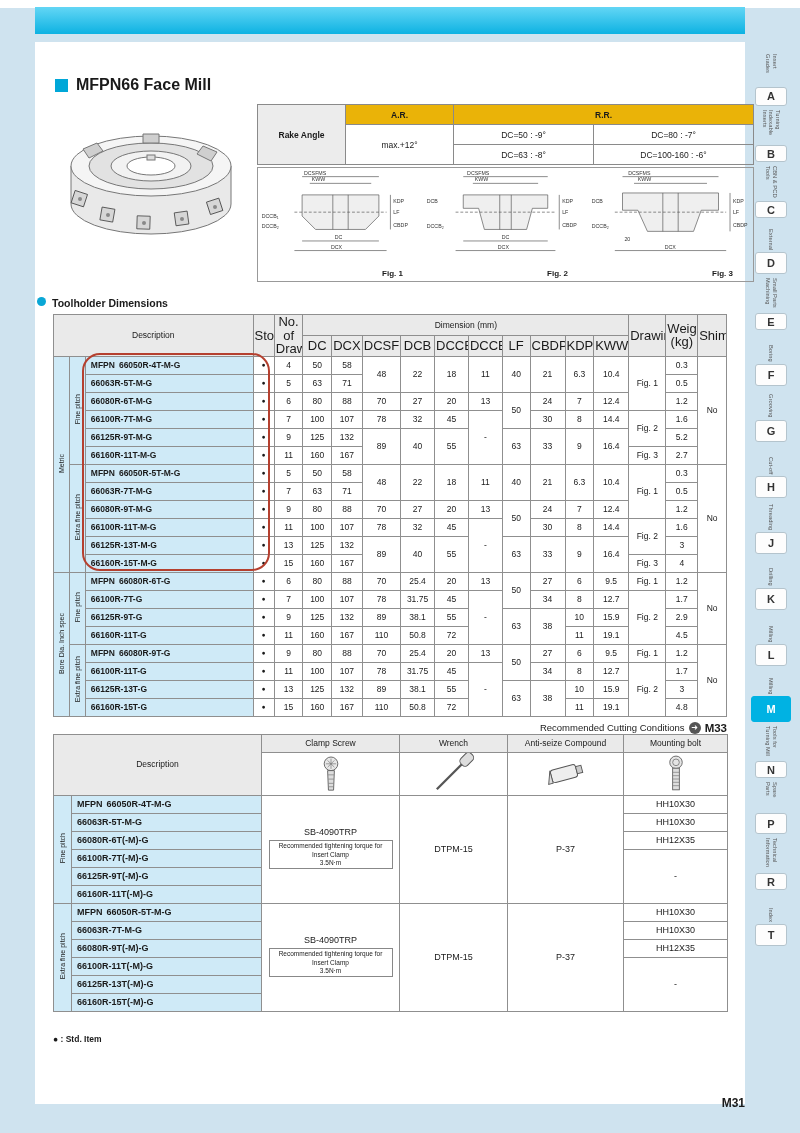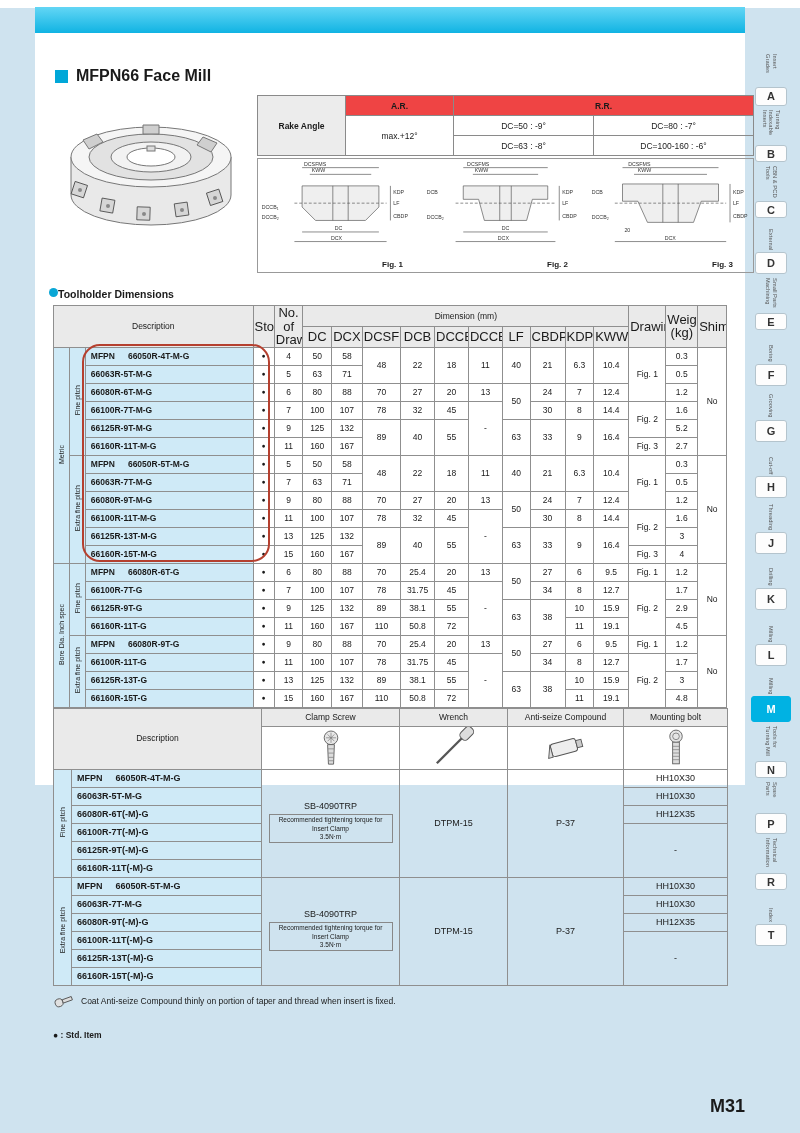--- a/index.html
+++ b/index.html
@@ -4,79 +4,79 @@
 <style>
   html,body{margin:0;padding:0;}
   body{
     width:800px;height:1133px;position:relative;overflow:hidden;
     background:#cfe3ef;
     font-family:"Liberation Sans", sans-serif;color:#1a1a1a;
   }
   .top-white{position:absolute;left:0;top:0;width:800px;height:8px;background:#ffffff;}
   .top-strip{position:absolute;left:35px;top:7px;width:710px;height:27px;
     background:linear-gradient(180deg,#63d6f5,#0db2e2);}
-  .content{position:absolute;left:35px;top:33px;width:710px;height:752px;background:#ffffff;}
+  .content{position:absolute;left:35px;top:42px;width:710px;height:1062px;background:#ffffff;}
 
   
   .title-row{display:flex;align-items:center;gap:8px;padding:34px 0 0 20px;}
   .title-sq{width:13px;height:13px;background:#00a7d8;}
   .page-title{font-size:16px;font-weight:bold;margin:0;}
 
   
   .top-section{display:flex;gap:8px;margin:10px 18px 0 18px;}
   .product{width:196px;height:178px;flex:0 0 auto;}
   .right-col{flex:1;display:flex;flex-direction:column;}
 
   table.rake{border-collapse:collapse;width:100%;font-size:8.5px;table-layout:fixed;}
   .rake th,.rake td{border:1px solid #8a8a8a;text-align:center;height:19px;padding:0 2px;}
-  .rake th{background:#ef4444;font-weight:bold;}
+  .rake th{background:#eab308;font-weight:bold;}
   .rk-label{background:#ececec;font-weight:bold;}
 
   .figs{border:1px solid #999;flex:1;display:flex;margin-top:2px;height:114px;}
   .fig{flex:1;position:relative;}
   .fig svg{width:100%;height:96px;display:block;}
   .fig-cap{position:absolute;bottom:3px;right:20px;font-size:8px;font-weight:bold;}
   .figsvg line,.figsvg path{stroke:#555;stroke-width:.7;fill:none;}
   .figsvg path.body{fill:#efefef;}
   .figsvg text{font-size:5.5px;fill:#333;}
 
   
-  .sec-head{display:flex;align-items:flex-start;margin:15px 0 5px 14px;
+  .sec-head{display:flex;align-items:flex-start;gap:6px;margin:15px 0 5px 2px;
     font-size:10.5px;font-weight:bold;}
   .bullet{width:9px;height:9px;border-radius:50%;background:#0aa7d6;flex:0 0 auto;}
 
   
   .th-wrap,.sp-wrap{position:relative;margin:0 18px;}
   table.data{border-collapse:collapse;width:100%;table-layout:fixed;font-size:8.5px;}
   .data th,.data td{border:1px solid #8f8f8f;text-align:center;padding:0 1px;
     height:17px;line-height:1.05;overflow:hidden;}
   .data th{background:#eaeaea;font-weight:normal;font-size:13px;}
   .data td.model{text-align:left;padding-left:5px;background:#cfeaf7;font-weight:bold;white-space:nowrap;}
   .data td.vert{background:#cfeaf7;padding:0;}
   .vtxt{writing-mode:vertical-rl;transform:rotate(180deg);font-size:7px;line-height:1.1;display:inline-block;}
   .data td.stock{font-size:6.5px;}
-  .pfx{margin-right:13px;}
+  .pfx{margin-right:4px;}
   .notebox{border:1px solid #888;width:118px;margin:3px auto 2px;font-size:6.5px;
     line-height:1.25;padding:1px 2px;font-weight:normal;}
   table.sp{font-size:9px;}
   .sp td.model{font-size:9px;}
   .icon-cell{background:#fff !important;height:48px;}
   .desc-h{font-size:8.5px !important;}
   .red-oval{position:absolute;left:29px;top:39px;width:184px;height:214px;
     border:2px solid #b5402f;border-radius:18px;pointer-events:none;}
 
   .cutcond{display:flex;justify-content:flex-end;align-items:center;gap:4px;
     margin:5px 18px 0;font-size:9.5px;}
   .cutcond b{font-size:11.5px;}
   .goto{width:12px;height:12px;border-radius:50%;background:#555;color:#fff;
     font-size:8px;line-height:12px;text-align:center;display:inline-block;flex:0 0 auto;}
 
   .note-row{display:flex;align-items:center;gap:6px;margin:8px 18px 0;font-size:8.5px;}
   .std-item{margin:22px 18px 0;font-size:8.5px;font-weight:bold;}
-  .page-num{position:absolute;right:55px;top:1096px;font-size:18px;font-weight:bold;}
+  .page-num{position:absolute;right:55px;top:1096px;font-size:12px;font-weight:bold;}
 
   
   .sidebar{position:absolute;right:3px;top:54px;width:52px;display:flex;flex-direction:column;}
   .sb-item{height:56px;display:flex;flex-direction:column;align-items:center;
     justify-content:flex-end;padding-bottom:4px;box-sizing:border-box;cursor:pointer;}
   .sb-label{writing-mode:vertical-rl;font-size:5.8px;color:#555;line-height:1.2;max-height:33px;}
   .sb-box{margin-top:2px;width:30px;height:20px;background:#fdfdfd;border:1px solid #b4c4cd;
     border-radius:3px;font-weight:bold;font-size:11px;color:#333;
     display:flex;align-items:center;justify-content:center;}
   .sb-item.active .sb-box{background:#00b2e3;border-color:#00b2e3;color:#fff;width:38px;height:24px;}
@@ -568,20 +568,25 @@
             <td>72</td>
             <td>11</td>
             <td>19.1</td>
             <td>4.8</td>
           </tr>
         </tbody>
     </table>
     <div class="red-oval"></div>
   </div>
 
+  <div class="cutcond">
+    <span>Recommended Cutting Conditions</span>
+    <span class="goto">➜</span>
+    <b>M33</b>
+  </div>
 
 
   <div class="sp-wrap">
     <table class="data sp">
       <colgroup>
         <col style="width:18px">
           <col style="width:190px">
           <col style="width:138px">
         <col style="width:108px">
           <col style="width:116px">
@@ -691,29 +696,20 @@
           <tr>
             <td class="model">66125R-13T(-M)-G</td>
           </tr>
           <tr>
             <td class="model">66160R-15T(-M)-G</td>
           </tr>
         </tbody>
     </table>
   </div>
 
-  <div class="note-row">
-    <svg width="22" height="14" viewBox="0 0 24 16">
-      <g transform="rotate(-20 12 8)">
-        <circle cx="6" cy="8" r="4.5" fill="#e0e0e0" stroke="#555"></circle>
-        <rect x="10.5" y="6" width="11" height="4" fill="#ddd" stroke="#555"></rect>
-      </g>
-    </svg>
-    <span>Coat Anti-seize Compound thinly on portion of taper and thread when insert is fixed.</span>
-  </div>
 
   <div class="std-item">● : Std. Item</div>
 </div>
 
 <div class="sidebar" id="sidebar">
     <div class="sb-item">
       <div class="sb-label">Insert Grades</div>
       <div class="sb-box">A</div>
     </div>
     <div class="sb-item">

